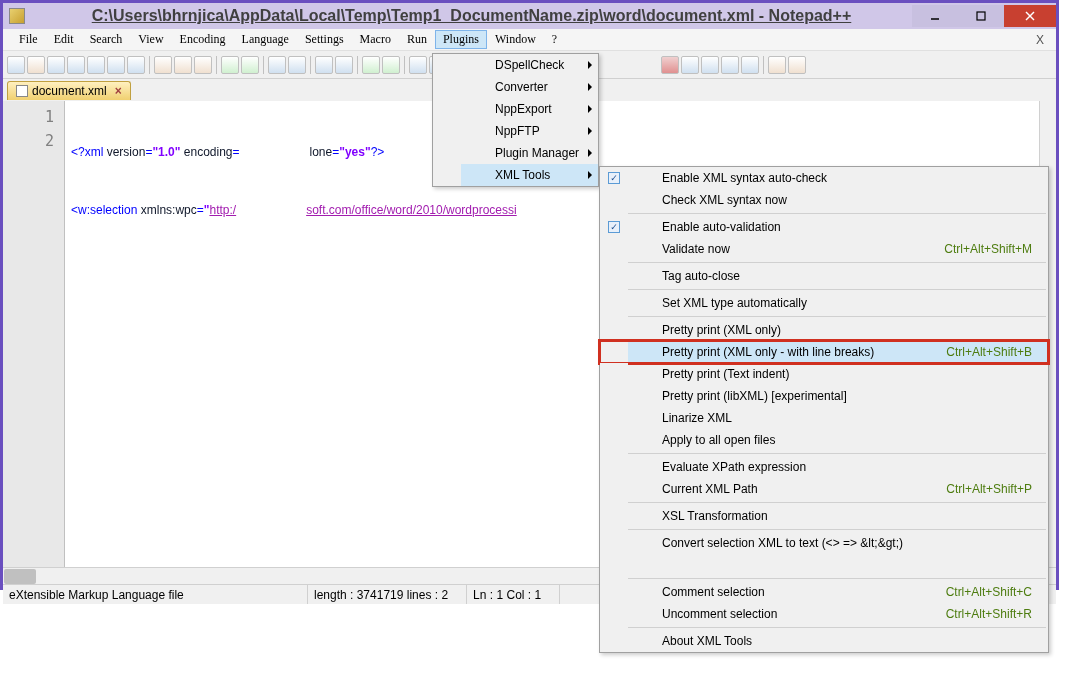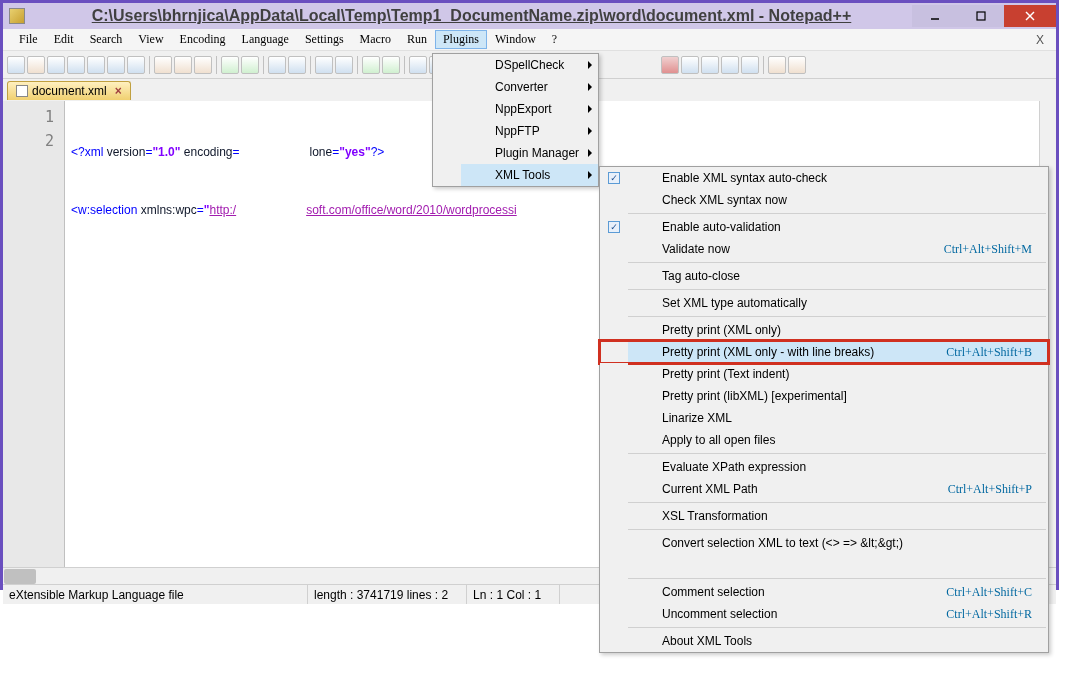--- a/index.html
+++ b/index.html
@@ -57,21 +57,21 @@
 .submenu { position: absolute; background: #f0f0f0; border: 1px solid #a0a0a0; box-shadow: 2px 2px 4px rgba(0,0,0,0.2); }
 .submenu-plugins { left: 432px; top: 53px; width: 167px; }
 .sm-row { display: flex; align-items: center; height: 22px; padding-right: 16px; position: relative; }
 .sm-row:hover, .sm-row.hl { background: #cde6f7; }
 .sm-icon-col { width: 28px; height: 100%; background: #f0f0f0; border-right: 0px; display:flex; align-items:center; justify-content:center; }
 .sm-label { padding-left: 6px; flex: 1; margin-left: 28px; }
 .sm-arrow { width: 0; height: 0; border-left: 4px solid #000; border-top: 4px solid transparent; border-bottom: 4px solid transparent; position: absolute; right: 6px; }
 .sm-sep { height: 1px; background: #d0d0d0; margin: 2px 2px 2px 28px; }
 
 .submenu-xml { left: 599px; top: 166px; width: 450px; }
-.sm-row .shortcut { color: #0369a1; padding-left: 20px; font-family: Liberation Serif, serif; }
+.sm-row .shortcut { color: #4d7c0f; padding-left: 20px; }
 .sm-row .check { width: 12px; height: 12px; border: 1px solid #5b9bd5; background: #e8f0fa; display:flex; align-items:center; justify-content:center; font-size:9px; color:#205090; }
 .sm-row.red-box { outline: 3px solid #d03020; outline-offset: -1px; }
 </style>
 </head>
 <body>
 
 <div class="window-outer">
   <div class="titlebar">
     <div class="titlebar-icon"></div>
     <div class="titlebar-text">C:\Users\bhrnjica\AppData\Local\Temp\Temp1_DocumentName.zip\word\document.xml - Notepad++</div>

